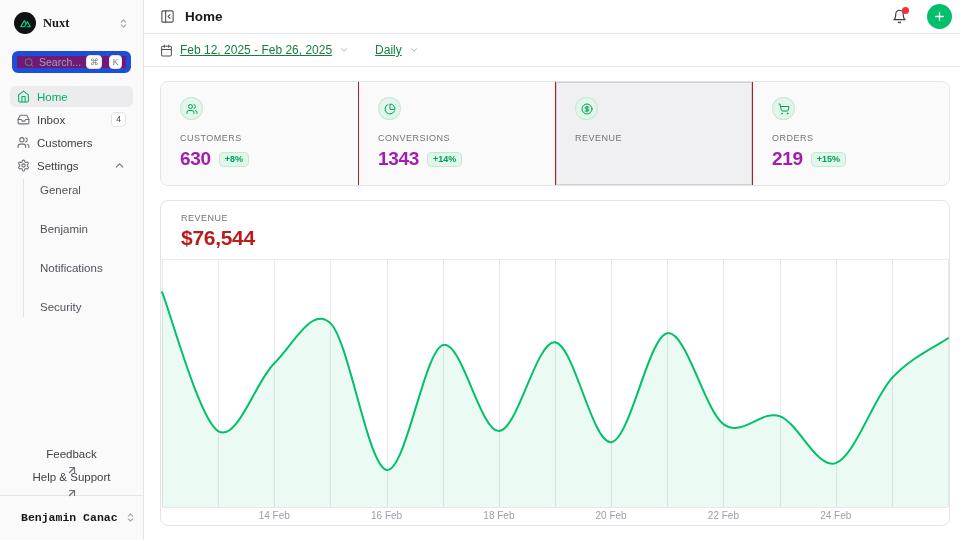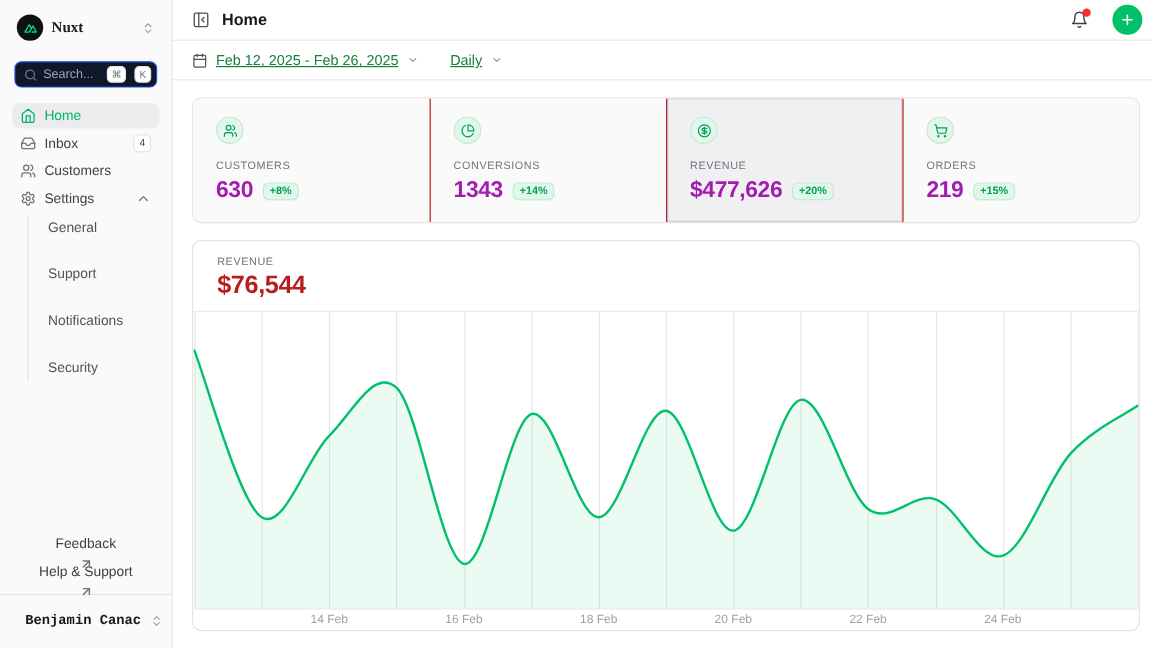--- a/index.html
+++ b/index.html
@@ -18,22 +18,22 @@
     padding:10px 10px 12px 10px;
   }
   .ws-row { display:flex; align-items:center; gap:7px; padding:2px 4px; border-radius:6px; cursor:pointer;font-family:Liberation Serif, serif; }
   .ws-logo { width:22px; height:22px; border-radius:50%; background:#0f1115; display:flex; align-items:center; justify-content:center; }
   .ws-logo svg { width:13px; height:13px; }
   .ws-name { font-size:12.5px; font-weight:700; color:#18181b; flex:1; }
   .ws-caret { color:#9ca3af; }
   .ws-caret svg { width:11px; height:11px; stroke-width:2.2; }
 
   .search-box {
-    margin:15px 2px 13px 2px; height:22px; background:#0f172a;
-    border:1px solid #1d4ed8; border-radius:6px; display:flex; align-items:center;
+    margin:15px 2px 13px 2px; height:22px; background:#701a75;
+    border:5px solid #1d4ed8; border-radius:6px; display:flex; align-items:center;
     padding:0 4px 0 7px; gap:5px; cursor:text;
   }
   .search-box svg { width:11px; height:11px; color:#71717a; stroke-width:2.4; }
   .search-ph { font-size:10.5px; color:#9ca3af; flex:1; }
   .kbd {
     font-size:8.5px; color:#71717a; border:1px solid #e4e4e7; background:#fff;
     border-radius:4px; padding:1px 3px; line-height:1.2; min-width:13px; text-align:center;
   }
   .kbd + .kbd { margin-left:2px; }
 
@@ -172,21 +172,21 @@
         </svg>
       <span class="nav-label">Settings</span>
       <span class="nav-caret">
         <svg class="ic" viewBox="0 0 24 24">
             <path d="m18 15-6-6-6 6"></path>
           </svg>
       </span>
     </div>
     <div class="subnav">
       <div class="sub-item">General</div>
-      <div class="sub-item">Support</div>
+      <div class="sub-item">Benjamin</div>
       <div class="sub-item">Notifications</div>
       <div class="sub-item">Security</div>
     </div>
   </nav>
 
   <div class="side-footer">
     <div class="foot-link">
       <svg class="ic" viewBox="0 0 24 24">
           <path d="M7.9 20A9 9 0 1 0 4 16.1L2 22Z"></path>
         </svg>
@@ -311,24 +311,20 @@
       </div>
       <div class="stat-card selected">
         <span class="stat-icon">
           <svg class="ic" viewBox="0 0 24 24">
               <circle cx="12" cy="12" r="10"></circle>
               <path d="M16 8h-6a2 2 0 1 0 0 4h4a2 2 0 1 1 0 4H8"></path>
               <path d="M12 18V6"></path>
             </svg>
         </span>
         <div class="stat-label">REVENUE</div>
-        <div class="stat-value-row">
-          <span class="stat-value">$477,626</span>
-          <span class="delta-badge">+20%</span>
-        </div>
       </div>
       <div class="stat-card">
         <span class="stat-icon">
           <svg class="ic" viewBox="0 0 24 24">
               <circle cx="8" cy="21" r="1"></circle>
               <circle cx="19" cy="21" r="1"></circle>
               <path d="M2.05 2.05h2l2.66 12.42a2 2 0 0 0 2 1.58h9.78a2 2 0 0 0 1.95-1.57l1.65-7.43H5.12"></path>
             </svg>
         </span>
         <div class="stat-label">ORDERS</div>

